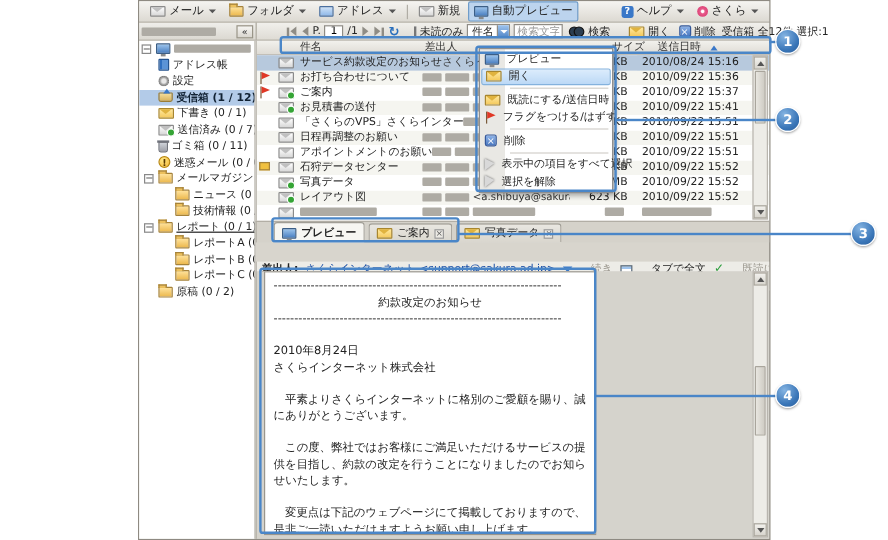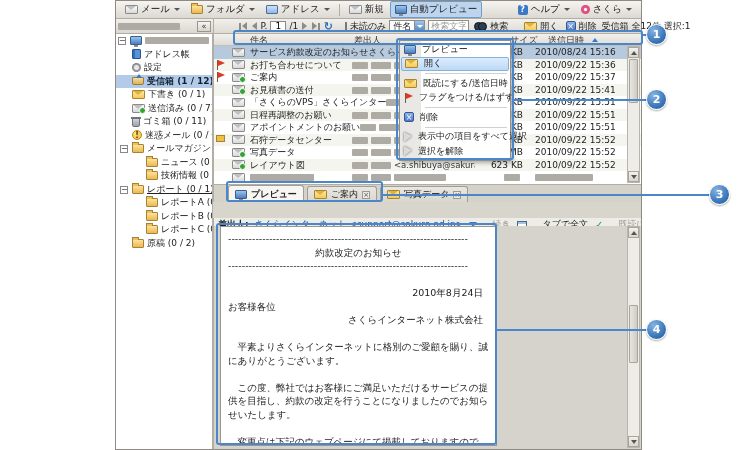--- a/index.html
+++ b/index.html
@@ -111,21 +111,21 @@
 .phrow{display:flex;align-items:center;gap:6px;height:11px;white-space:nowrap}
 .plink{color:#1b4fa5;text-decoration:underline}
 .paction{display:inline-flex;align-items:center;gap:15px}
 .paction.disabled{color:#9a968d}
 #pactions{display:flex;align-items:center;gap:7px;flex:1}
 .pbold{font-weight:bold}
 .pcontent{position:absolute;left:97px;top:225px;right:0;bottom:0;background:#d5d3cc;border-left:1px solid #b2aea5}
 .mailbody{position:absolute;left:6px;top:0;width:277px;bottom:3px;background:#fff;border:1px solid #9a968d;padding:5px 7px 0;font-size:9.5px;overflow:hidden}
 .bodyline{min-height:13.5px;line-height:13.5px;overflow:hidden;white-space:normal}
 .bodyline.bc{text-align:center}
-.bodyline.br{text-align:right;padding-right:6px}
+.bodyline.br{text-align:left;padding-right:6px}
 .vscroll2{position:absolute;top:0;right:1px;bottom:1px;width:13px;background:#edece7;border:1px solid #b8b5ae}
 
 .cmenu{position:absolute;left:399px;top:40px;width:112px;background:linear-gradient(90deg,#e9e8e4 0,#e9e8e4 21px,#fff 21px);border:1px solid #8f8f8f;box-shadow:2px 2px 4px rgba(0,0,0,.3);padding:1px;font-size:9px;z-index:30}
 .mitem{display:flex;align-items:center;gap:6px;height:14.5px;padding:0 4px 0 3px;white-space:nowrap}
 .mitem.hl{background:linear-gradient(#dcecfc,#bcd9f6);border:1px solid #84b2dd;border-radius:2px;height:14.5px}
 .msep{height:1px;background:#d2d0cb;margin:2px 2px 2px 24px}
 
 .ann-box{position:absolute;border:2px solid #4a86c8;border-radius:3px;z-index:40;pointer-events:none}
 .ann-line{position:absolute;height:2px;background:#4a86c8;z-index:40}
 .callout{position:absolute;width:21px;height:21px;border-radius:50%;background:radial-gradient(circle at 35% 28%,#85b4e2,#3a76b8 62%,#2a5d99);border:1px solid #fff;box-shadow:0 1px 2px rgba(0,0,0,.35);color:#fff;font-weight:bold;font-size:11px;text-align:center;line-height:19px;z-index:41}
@@ -373,21 +373,20 @@
       </div>
     </div>
 
     <div class="pcontent">
       <div class="mailbody" id="mailbody">
           <div class="bodyline ">----------------------------------------------------------------------</div>
           <div class="bodyline bc">約款改定のお知らせ</div>
           <div class="bodyline ">----------------------------------------------------------------------</div>
           <div class="bodyline "></div>
           <div class="bodyline br">2010年8月24日</div>
-          <div class="bodyline ">お客様各位</div>
           <div class="bodyline br">さくらインターネット株式会社</div>
           <div class="bodyline "></div>
           <div class="bodyline ">　平素よりさくらインターネットに格別のご愛顧を賜り、誠にありがとうございます。</div>
           <div class="bodyline "></div>
           <div class="bodyline ">　この度、弊社ではお客様にご満足いただけるサービスの提供を目指し、約款の改定を行うことになりましたのでお知らせいたします。</div>
           <div class="bodyline "></div>
           <div class="bodyline ">　変更点は下記のウェブページにて掲載しておりますので、是非ご一読いただけますようお願い申し上げます。</div>
         </div>
       <div class="vscroll2">
         <div class="sbtn up"></div>

